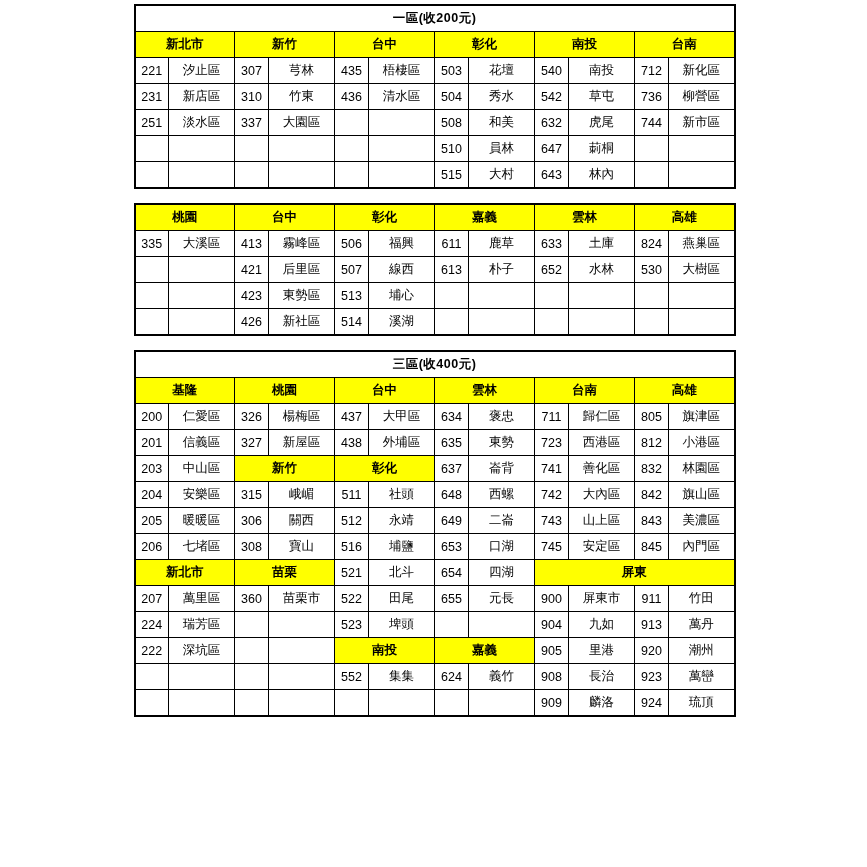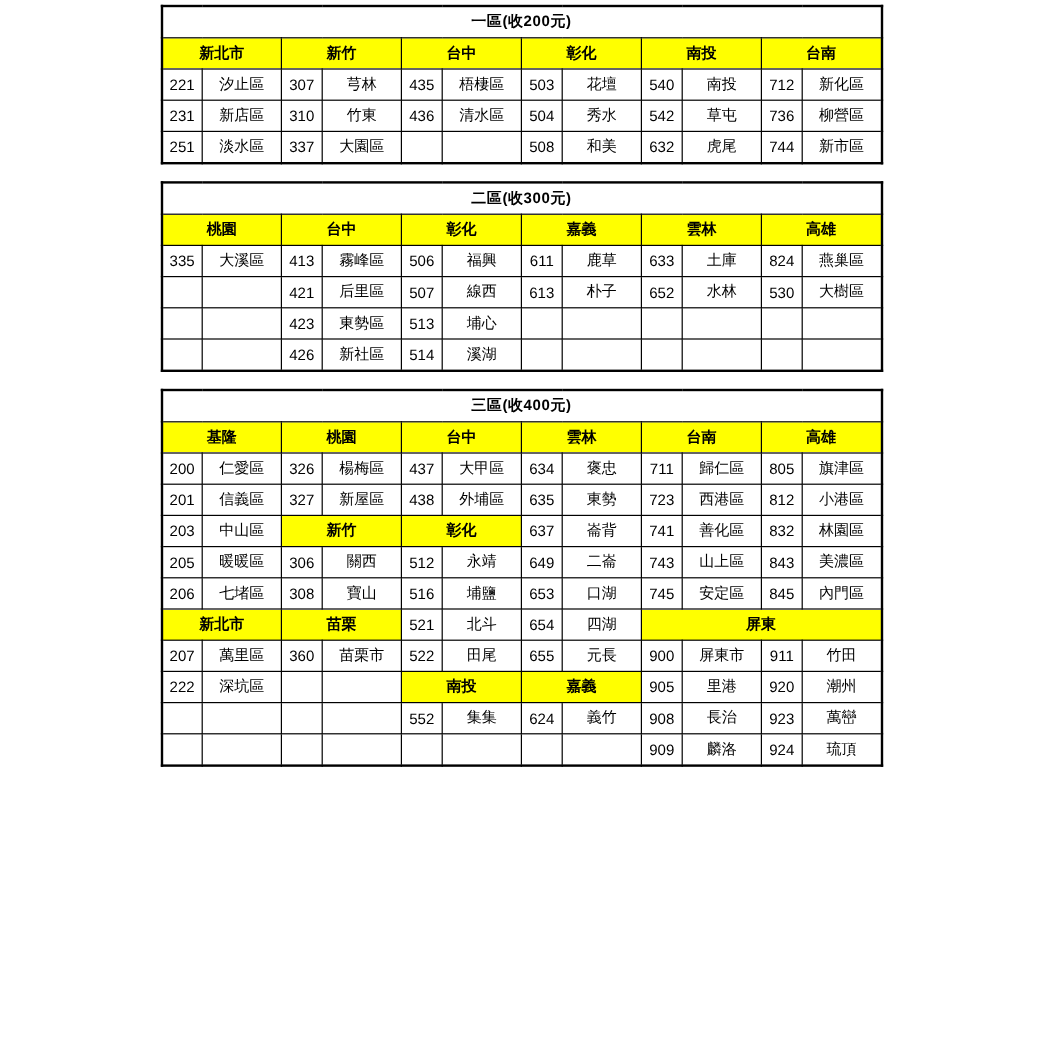--- a/index.html
+++ b/index.html
@@ -133,43 +133,68 @@
               <td class="name">大園區</td>
               <td class="code"></td>
               <td class="name"></td>
               <td class="code">508</td>
               <td class="name">和美</td>
               <td class="code">632</td>
               <td class="name">虎尾</td>
               <td class="code">744</td>
               <td class="name">新市區</td>
             </tr>
+            <tr>
+              <td class="code"></td>
+              <td class="name"></td>
+              <td class="code"></td>
+              <td class="name"></td>
+              <td class="code"></td>
+              <td class="name"></td>
+              <td class="code">510</td>
+              <td class="name">員林</td>
+              <td class="code">647</td>
+              <td class="name">莿桐</td>
+              <td class="code"></td>
+              <td class="name"></td>
+            </tr>
+            <tr>
+              <td class="code"></td>
+              <td class="name"></td>
+              <td class="code"></td>
+              <td class="name"></td>
+              <td class="code"></td>
+              <td class="name"></td>
+              <td class="code">515</td>
+              <td class="name">大村</td>
+              <td class="code">643</td>
+              <td class="name">林內</td>
+              <td class="code"></td>
+              <td class="name"></td>
+            </tr>
           </tbody>
         </table>
       </div>
       <div class="zone-block">
         <table class="zone">
           <colgroup>
             <col class="code">
             <col class="name">
             <col class="code">
             <col class="name">
             <col class="code">
             <col class="name">
             <col class="code">
             <col class="name">
             <col class="code">
             <col class="name">
             <col class="code">
             <col class="name">
           </colgroup>
           <tbody>
-            <tr>
-              <td class="title" colspan="12">二區(收300元)</td>
-            </tr>
             <tr>
               <td class="hdr" colspan="2">桃園</td>
               <td class="hdr" colspan="2">台中</td>
               <td class="hdr" colspan="2">彰化</td>
               <td class="hdr" colspan="2">嘉義</td>
               <td class="hdr" colspan="2">雲林</td>
               <td class="hdr" colspan="2">高雄</td>
             </tr>
             <tr>
               <td class="code">335</td>
@@ -292,20 +317,34 @@
               <td class="sub" colspan="2">新竹</td>
               <td class="sub" colspan="2">彰化</td>
               <td class="code">637</td>
               <td class="name">崙背</td>
               <td class="code">741</td>
               <td class="name">善化區</td>
               <td class="code">832</td>
               <td class="name">林園區</td>
             </tr>
             <tr>
+              <td class="code">204</td>
+              <td class="name">安樂區</td>
+              <td class="code">315</td>
+              <td class="name">峨嵋</td>
+              <td class="code">511</td>
+              <td class="name">社頭</td>
+              <td class="code">648</td>
+              <td class="name">西螺</td>
+              <td class="code">742</td>
+              <td class="name">大內區</td>
+              <td class="code">842</td>
+              <td class="name">旗山區</td>
+            </tr>
+            <tr>
               <td class="code">205</td>
               <td class="name">暖暖區</td>
               <td class="code">306</td>
               <td class="name">關西</td>
               <td class="code">512</td>
               <td class="name">永靖</td>
               <td class="code">649</td>
               <td class="name">二崙</td>
               <td class="code">743</td>
               <td class="name">山上區</td>
@@ -343,20 +382,34 @@
               <td class="code">522</td>
               <td class="name">田尾</td>
               <td class="code">655</td>
               <td class="name">元長</td>
               <td class="code">900</td>
               <td class="name">屏東市</td>
               <td class="code">911</td>
               <td class="name">竹田</td>
             </tr>
             <tr>
+              <td class="code">224</td>
+              <td class="name">瑞芳區</td>
+              <td class="code"></td>
+              <td class="name"></td>
+              <td class="code">523</td>
+              <td class="name">埤頭</td>
+              <td class="code"></td>
+              <td class="name"></td>
+              <td class="code">904</td>
+              <td class="name">九如</td>
+              <td class="code">913</td>
+              <td class="name">萬丹</td>
+            </tr>
+            <tr>
               <td class="code">222</td>
               <td class="name">深坑區</td>
               <td class="code"></td>
               <td class="name"></td>
               <td class="sub" colspan="2">南投</td>
               <td class="sub" colspan="2">嘉義</td>
               <td class="code">905</td>
               <td class="name">里港</td>
               <td class="code">920</td>
               <td class="name">潮州</td>

